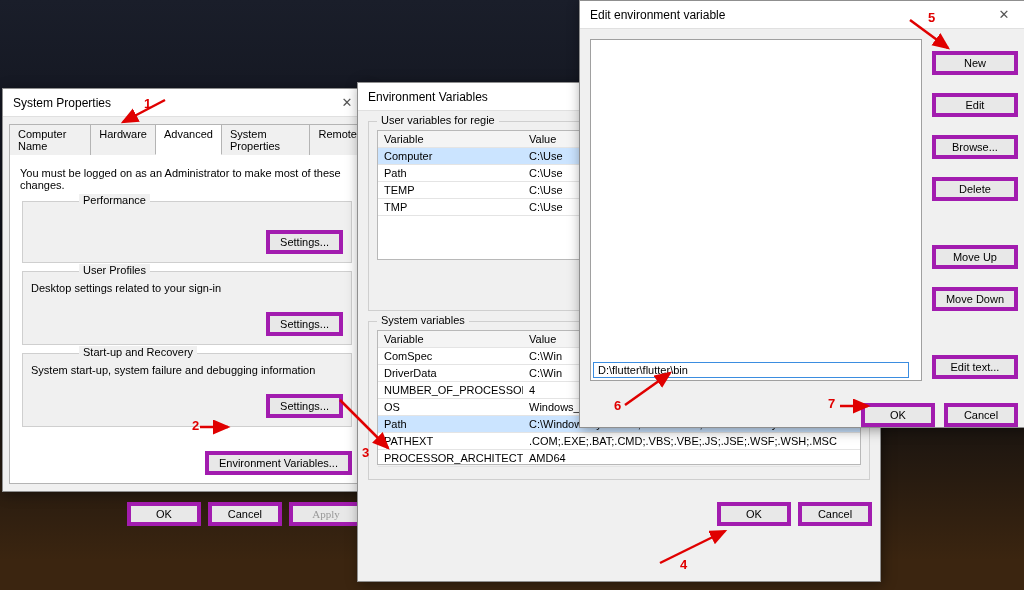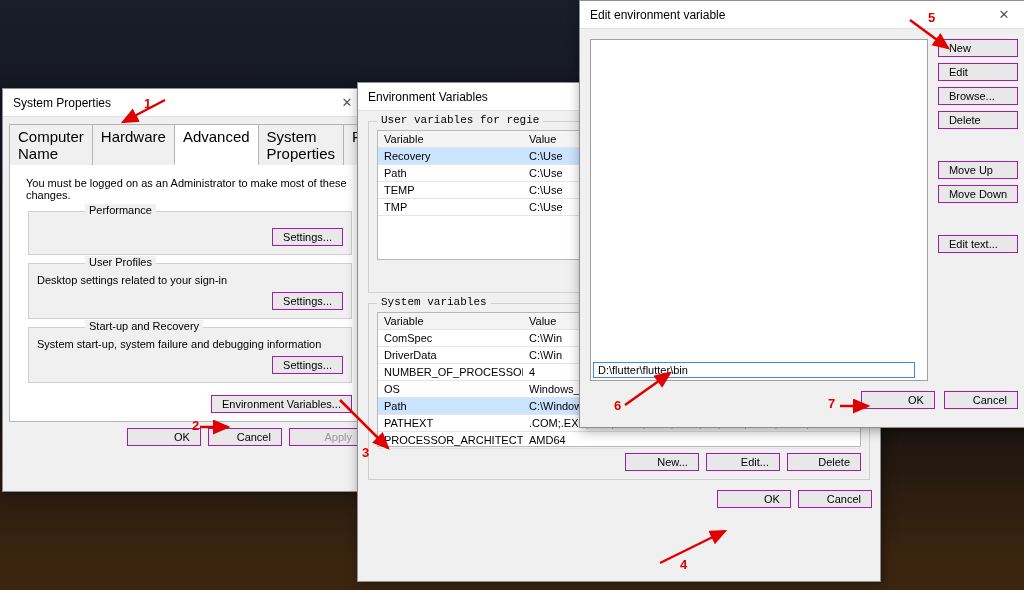--- a/index.html
+++ b/index.html
@@ -45,68 +45,69 @@
     background: #f0f0f0;
     padding: 0 4px;
     font-size: 11px;
     margin-left: 48px;
   }
   .btn {
     display: inline-block;
     min-width: 74px;
     padding: 2px 10px;
     background: #e8e8e8;
-    border: 1px solid #a21caf;
-    font-size: 11px;
+    border: 4px solid #a21caf;
+    font-size: 11px;
+    text-align: center;
     cursor: default;
+    margin-top: 12px;
   }
   .btn.small { min-width: 66px; }
   .tabs {
     display: flex;
     border-bottom: 1px solid #b4b4b4;
     margin: 6px 6px 0 6px;
   }
   .tab {
     padding: 3px 8px;
     border: 1px solid #b4b4b4;
     border-bottom: none;
     background: #f0f0f0;
     margin-right: -1px;
-    font-size: 15px;
+    font-size: 11px;
     position: relative;
     top: 1px;
   }
   .tab.active {
     background: #fff;
     border-bottom: 1px solid #fff;
     z-index: 2;
   }
   .sysprops-body {
     background: #fff;
     margin: 0 6px 6px 6px;
     border: 1px solid #b4b4b4;
     border-top: none;
-    padding: 6px 4px 4px 10px;
+    padding: 6px 4px 4px 4px;
   }
   .rowbtns { text-align: right; margin: 6px 8px 8px 0; }
   .rowbtns .btn { margin-left: 4px; }
 
   
   .envgroup {
     border: 1px solid #cfcfcf;
     margin: 10px;
     padding: 8px;
     position: relative;
   }
   .envgroup > .legend {
     position: absolute;
     top: -8px; left: 8px;
     background: #f0f0f0;
     padding: 0 4px;
-    font-family: Liberation Mono, monospace;
   }
   .varlist {
     border: 1px solid #b8b8b8;
     background: #fff;
     font-size: 11px;
     margin-bottom: 6px;
   }
   .varlist .hdr, .varlist .row {
     display: flex;
     border-bottom: 1px solid #e4e4e4;
@@ -207,38 +208,38 @@
       </div>
     </div>
 
     <div style="text-align:right; padding:4px 8px;">
       <span class="btn" style="min-width:120px;">Environment Variables...</span>
     </div>
   </div>
   <div class="rowbtns">
     <span class="btn">OK</span>
     <span class="btn">Cancel</span>
-    <span class="btn" style="color:#999;">Apply</span>
+    <span class="btn" style="color:#999;font-family:Liberation Serif, serif;">Apply</span>
   </div>
 </div>
 
 <div class="window" style="left:357px; top:82px; width:524px; height:500px;">
   <div class="titlebar">
     <span>Environment Variables</span>
   </div>
 
   <div class="envgroup">
     <div class="legend">User variables for regie</div>
     <div class="varlist" style="height:130px;">
       <div class="hdr">
         <div class="col1">Variable</div>
         <div class="col2">Value</div>
       </div>
       <div class="row sel">
-          <div class="col1">Recovery</div>
+          <div class="col1">Computer</div>
           <div class="col2">C:\Use</div>
         </div>
       <div class="row">
           <div class="col1">Path</div>
           <div class="col2">C:\Use</div>
         </div>
       <div class="row">
           <div class="col1">TEMP</div>
           <div class="col2">C:\Use</div>
         </div>
@@ -282,25 +283,20 @@
           <div class="col2">C:\Windows\system32;C:\Windows;C:\Windows\System32\Wbem;...</div>
         </div>
       <div class="row">
           <div class="col1">PATHEXT</div>
           <div class="col2">.COM;.EXE;.BAT;.CMD;.VBS;.VBE;.JS;.JSE;.WSF;.WSH;.MSC</div>
         </div>
       <div class="row">
           <div class="col1">PROCESSOR_ARCHITECTURE</div>
           <div class="col2">AMD64</div>
         </div>
-    </div>
-    <div class="env-actions">
-      <span class="btn">New...</span>
-      <span class="btn">Edit...</span>
-      <span class="btn">Delete</span>
     </div>
   </div>
 
   <div class="rowbtns" style="margin-top:4px;">
     <span class="btn">OK</span>
     <span class="btn">Cancel</span>
   </div>
 </div>
 
 <div class="window editwin" style="left:579px; top:0px; width:450px; height:428px;">

